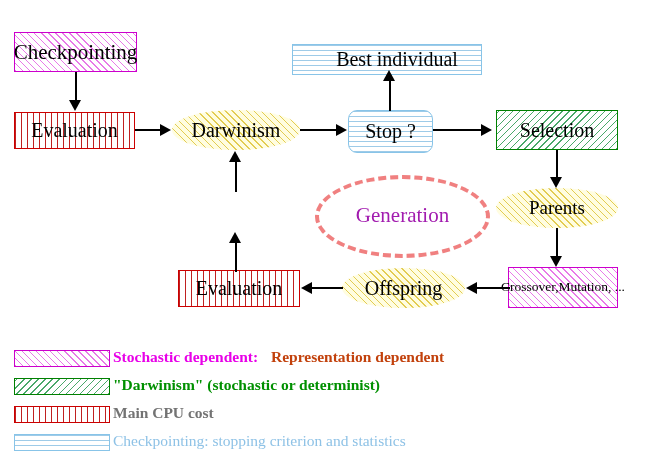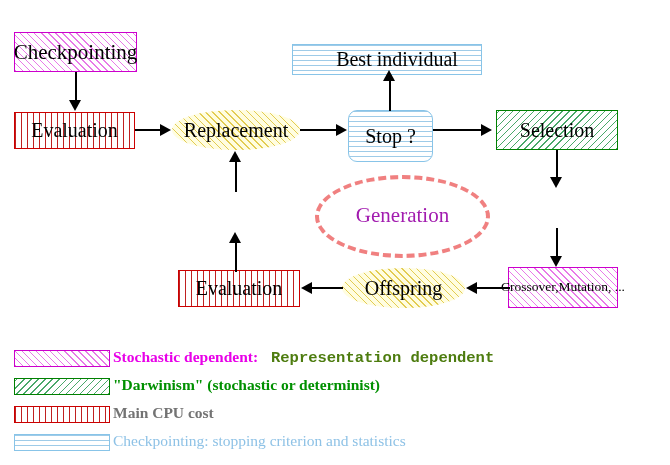--- a/index.html
+++ b/index.html
@@ -85,35 +85,38 @@
 
   <div class="node box b-magenta fill-magenta" style="left:14px;top:32px;width:123px;height:40px;">
     <span class="lbl" style="font-size:21px;">Checkpointing</span>
   </div>
 
   <div class="node box b-red fill-red" style="left:14px;top:112px;width:121px;height:37px;">
     <span class="lbl" style="font-size:20px;">Evaluation</span>
   </div>
 
   <div class="node ellipse b-yellow fill-yellow" style="left:172px;top:110px;width:128px;height:40px;border-width:2px;">
-    <span class="lbl" style="font-size:20px;">Replacement</span>
+    <span class="lbl" style="font-size:20px;">Darwinism</span>
   </div>
 
-  <div class="node box rounded b-blue fill-blue" style="left:348px;top:110px;width:85px;height:52px;">
+  <div class="node box rounded b-blue fill-blue" style="left:348px;top:110px;width:85px;height:43px;">
     <span class="lbl" style="font-size:20px;">Stop ?</span>
   </div>
 
   <div class="node box b-blue fill-blue" style="left:292px;top:44px;width:190px;height:31px;">
     <span class="lbl" style="font-size:20px;margin-left:20px;">Best individual</span>
   </div>
 
   <div class="node box b-green fill-green" style="left:496px;top:110px;width:122px;height:40px;">
     <span class="lbl" style="font-size:20px;">Selection</span>
   </div>
 
+  <div class="node ellipse b-yellow fill-yellow" style="left:496px;top:188px;width:122px;height:40px;border-width:2px;">
+    <span class="lbl" style="font-size:19px;">Parents</span>
+  </div>
 
   <div class="node box b-magenta fill-magenta" style="left:508px;top:267px;width:110px;height:41px;flex-direction:row;">
     <span class="lbl" style="font-size:13.5px;">Crossover,</span>
     <span class="lbl" style="font-size:13.5px;">Mutation, ...</span>
   </div>
 
   <div class="node ellipse b-yellow fill-yellow" style="left:342px;top:268px;width:123px;height:40px;border-width:2px;">
     <span class="lbl" style="font-size:20px;">Offspring</span>
   </div>
 
@@ -158,21 +161,21 @@
 
   <div class="ln vln" style="left:235px;top:160px;height:32px;"></div>
   <div class="arrow ar-up" style="left:229px;top:151px;"></div>
 
   <div id="legend">
 
     <div class="lg-row" style="top:10px;">
       <div class="lg-swatch box b-magenta fill-magenta"></div>
       <div class="lg-text">
         <span class="lg-b" style="color:#e800e8;">Stochastic dependent:</span>
-        <span style="display:inline-block;width:9px;"></span><span class="lg-b" style="color:#4d7c0f;font-family:Liberation Mono, monospace;">Representation dependent</span>
+        <span style="display:inline-block;width:9px;"></span><span class="lg-b" style="color:#c2410c;">Representation dependent</span>
       </div>
     </div>
 
     <div class="lg-row" style="top:38px;">
       <div class="lg-swatch box b-green fill-green"></div>
       <div class="lg-text">
         <span class="lg-b" style="color:#009000;">"Darwinism" (stochastic or determinist)</span>
       </div>
     </div>
 

